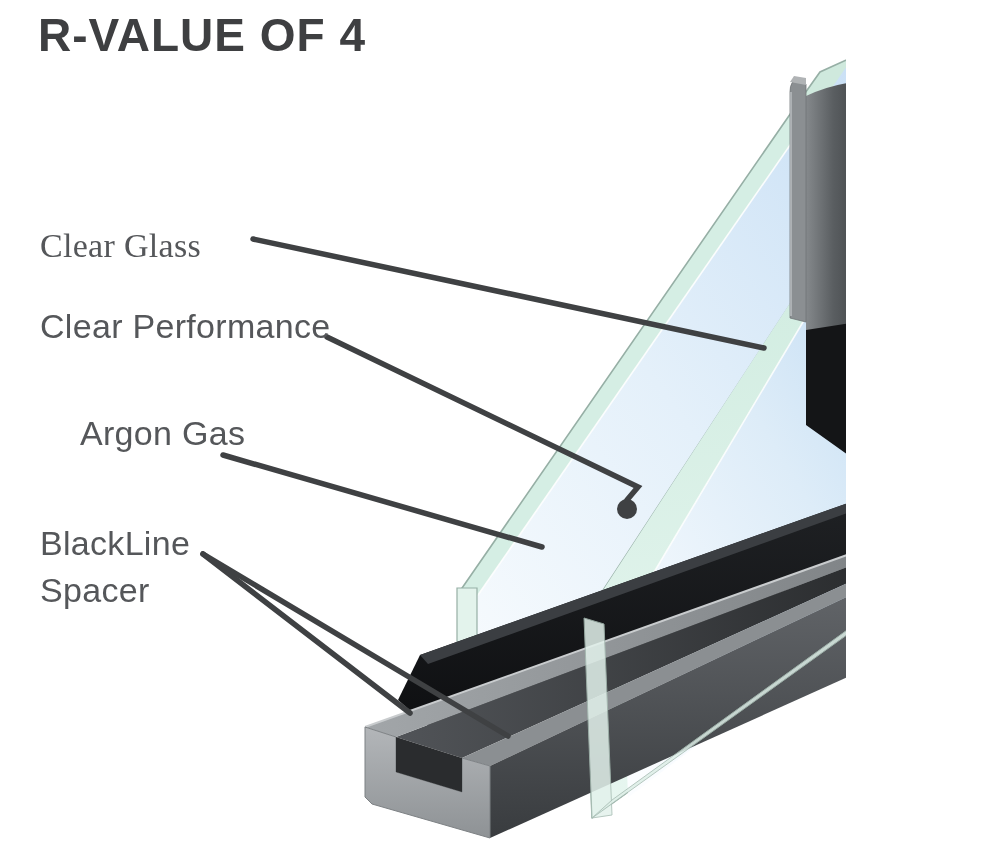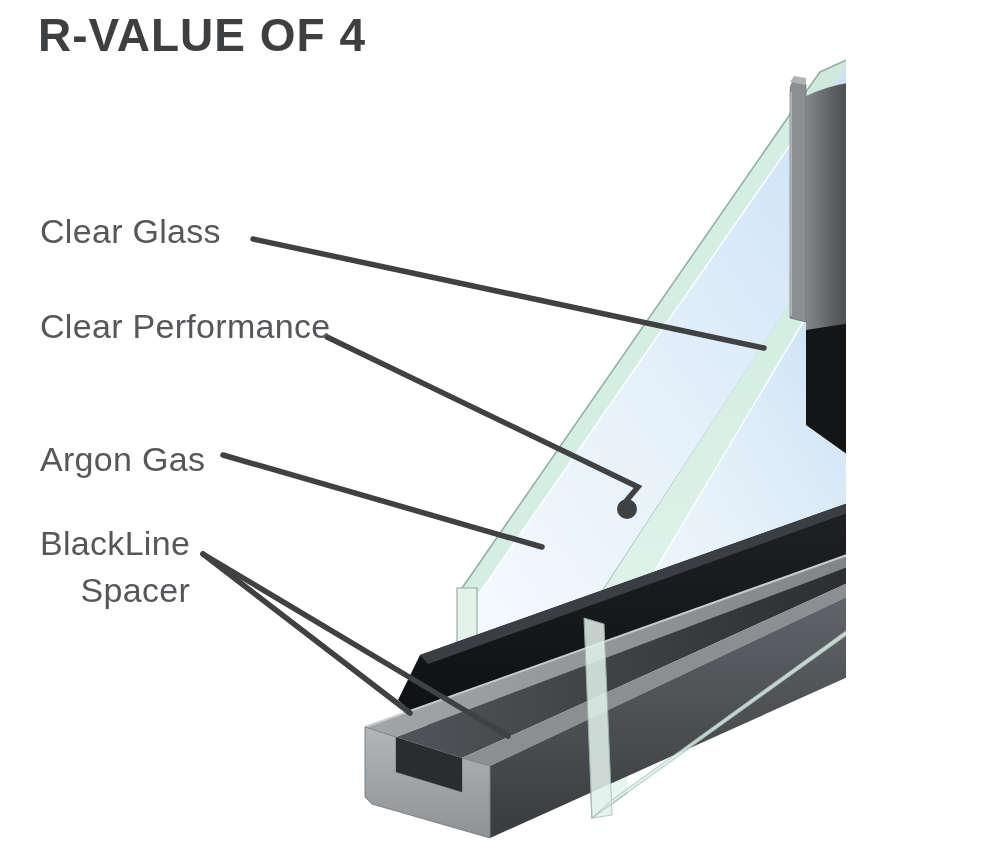--- a/index.html
+++ b/index.html
@@ -15,24 +15,24 @@
     position:absolute;left:38px;top:8px;
     font-size:46px;font-weight:700;letter-spacing:1px;
     color:#3e3f41;
   }
   .label{
     position:absolute;left:40px;
     font-size:34px;font-weight:400;letter-spacing:0.3px;
     color:#55575a;line-height:47px;
   }
   .label span{display:block;}
-  #label-clear-glass{top:208px;}
+  #label-clear-glass{top:222px;font-family:Liberation Serif, serif;}
   #label-low-e{top:303px;}
-  #label-argon{top:436px;}
-  #label-spacer{top:520px;text-align:right;}
+  #label-argon{top:410px;margin-left:40px;}
+  #label-spacer{top:520px;}
 </style>
 </head>
 <body>
 
 <div id="stage">
 
   <svg id="art" viewBox="0 0 994 854" aria-hidden="true">
     <defs>
       <linearGradient id="faceBack" x1="85%" y1="0%" x2="10%" y2="100%">
         <stop offset="0" stop-color="#b4d4f1"></stop>

